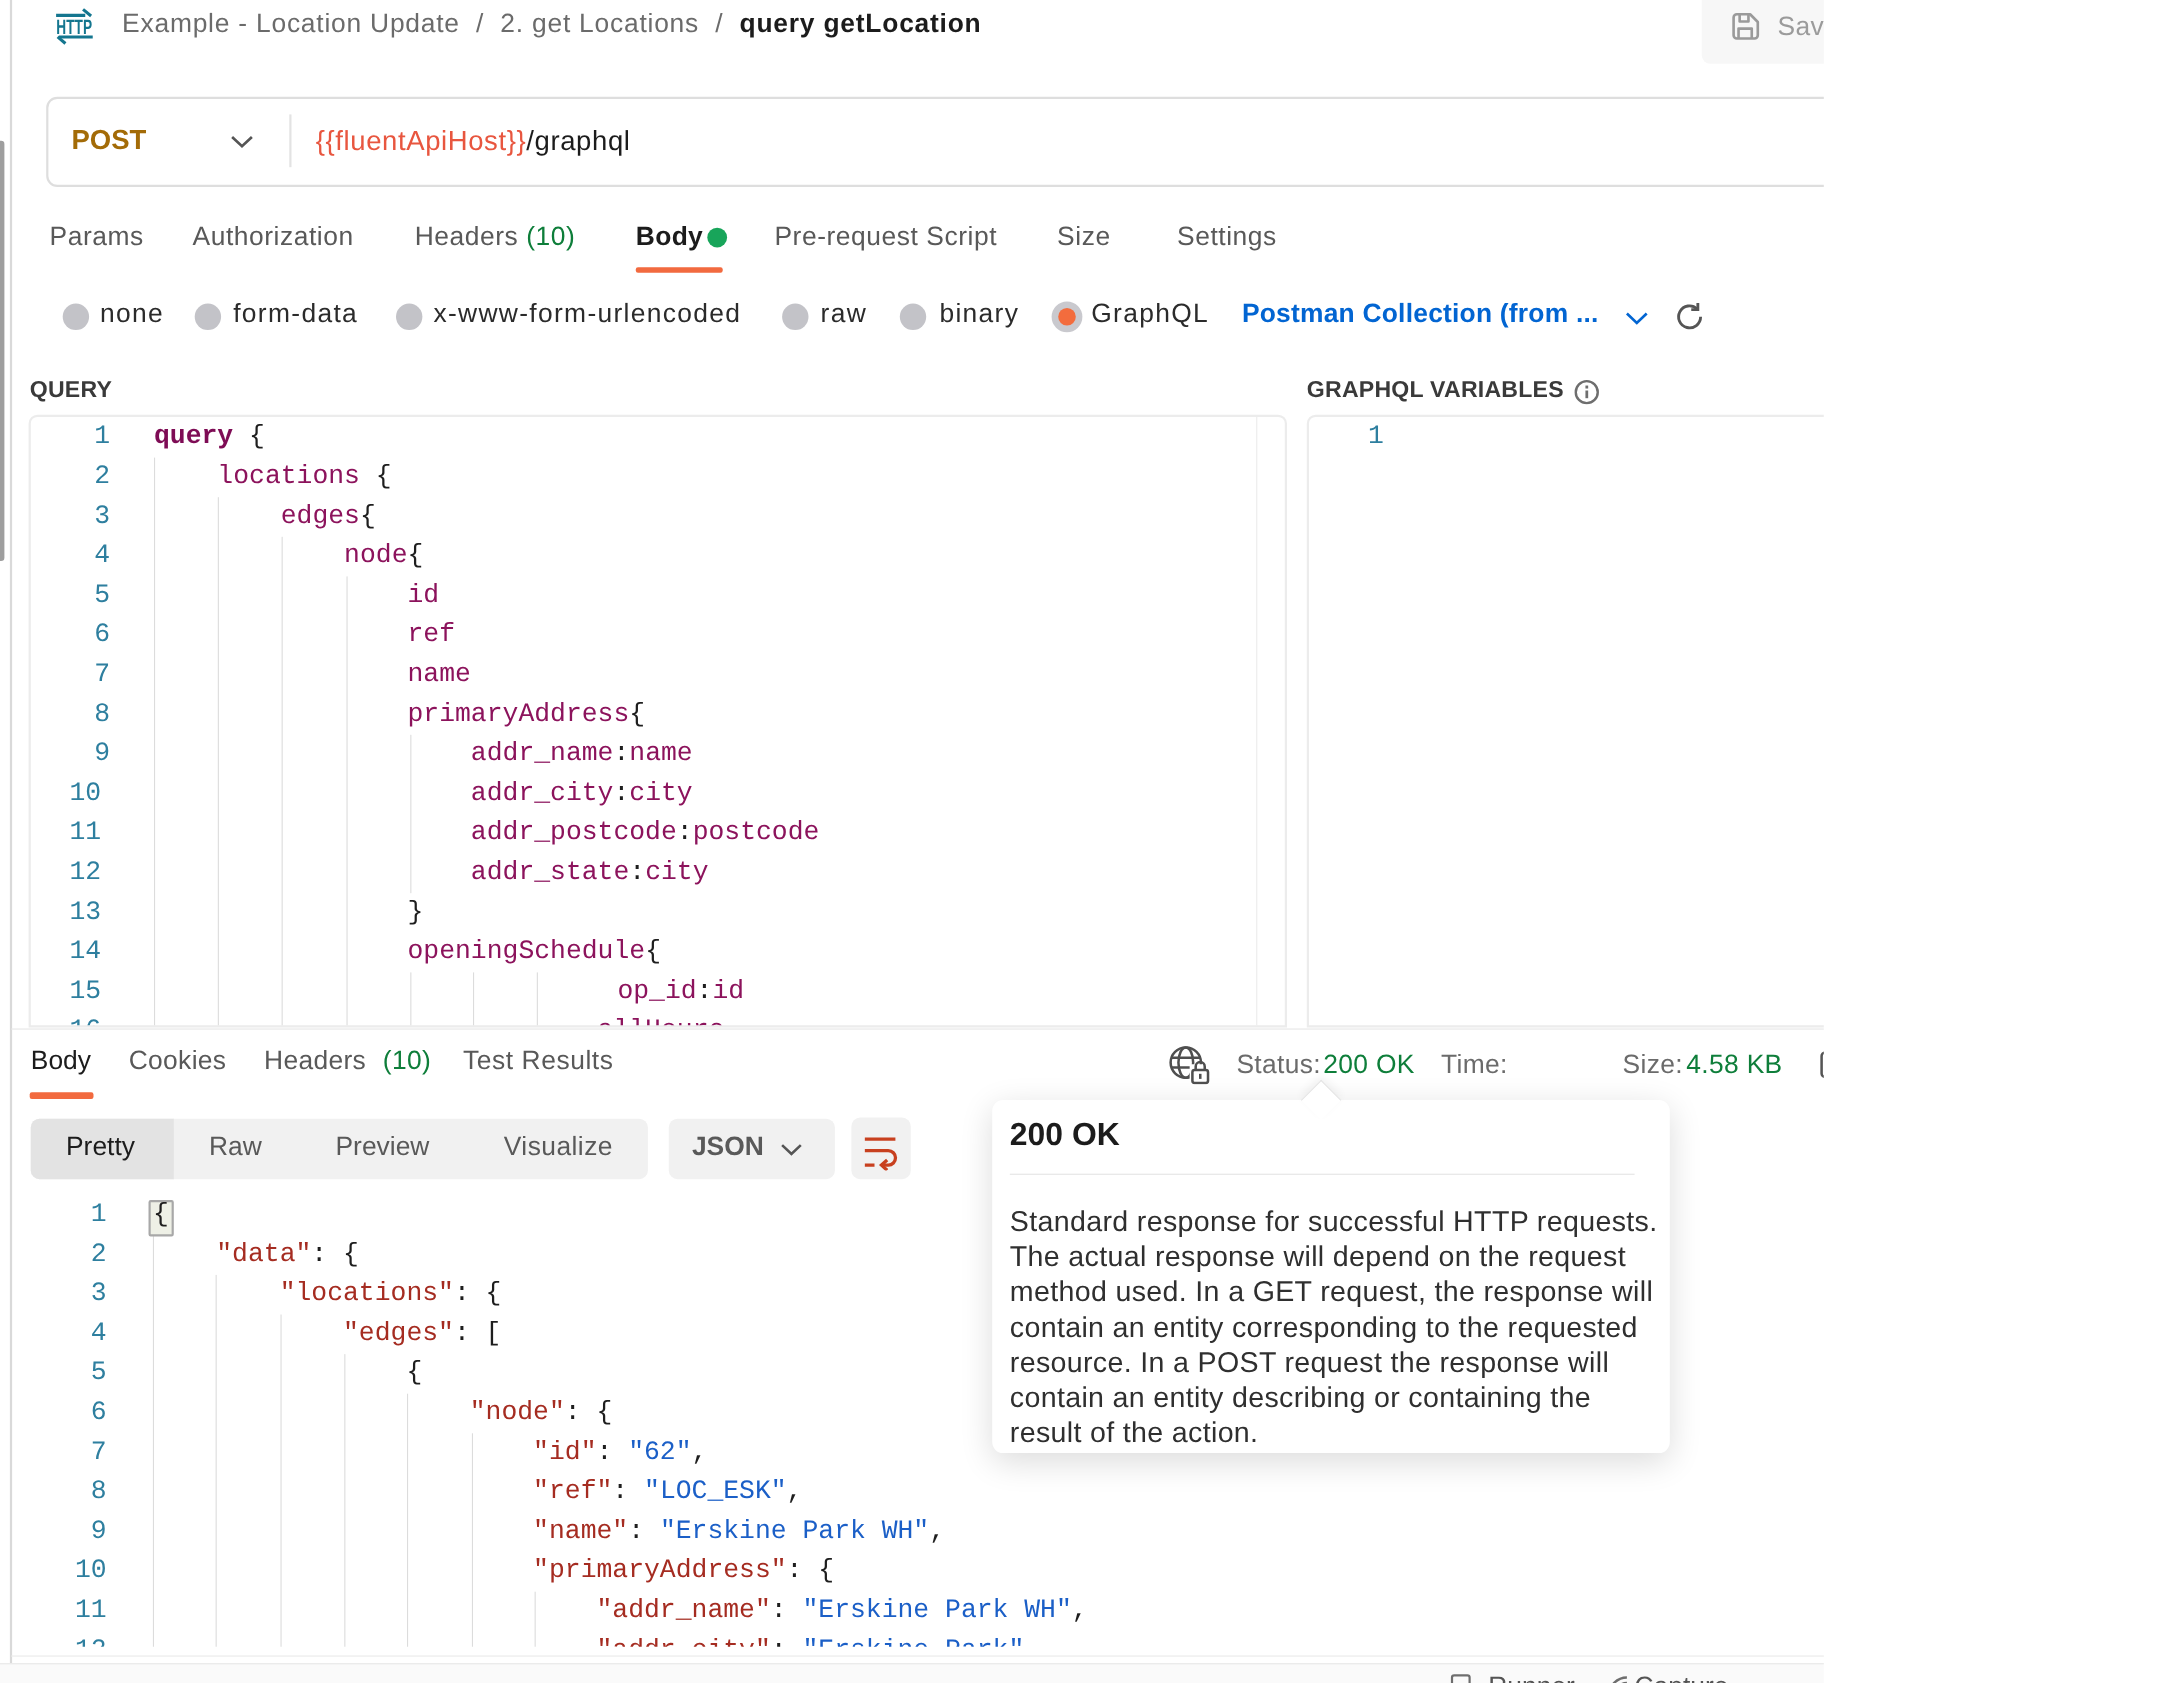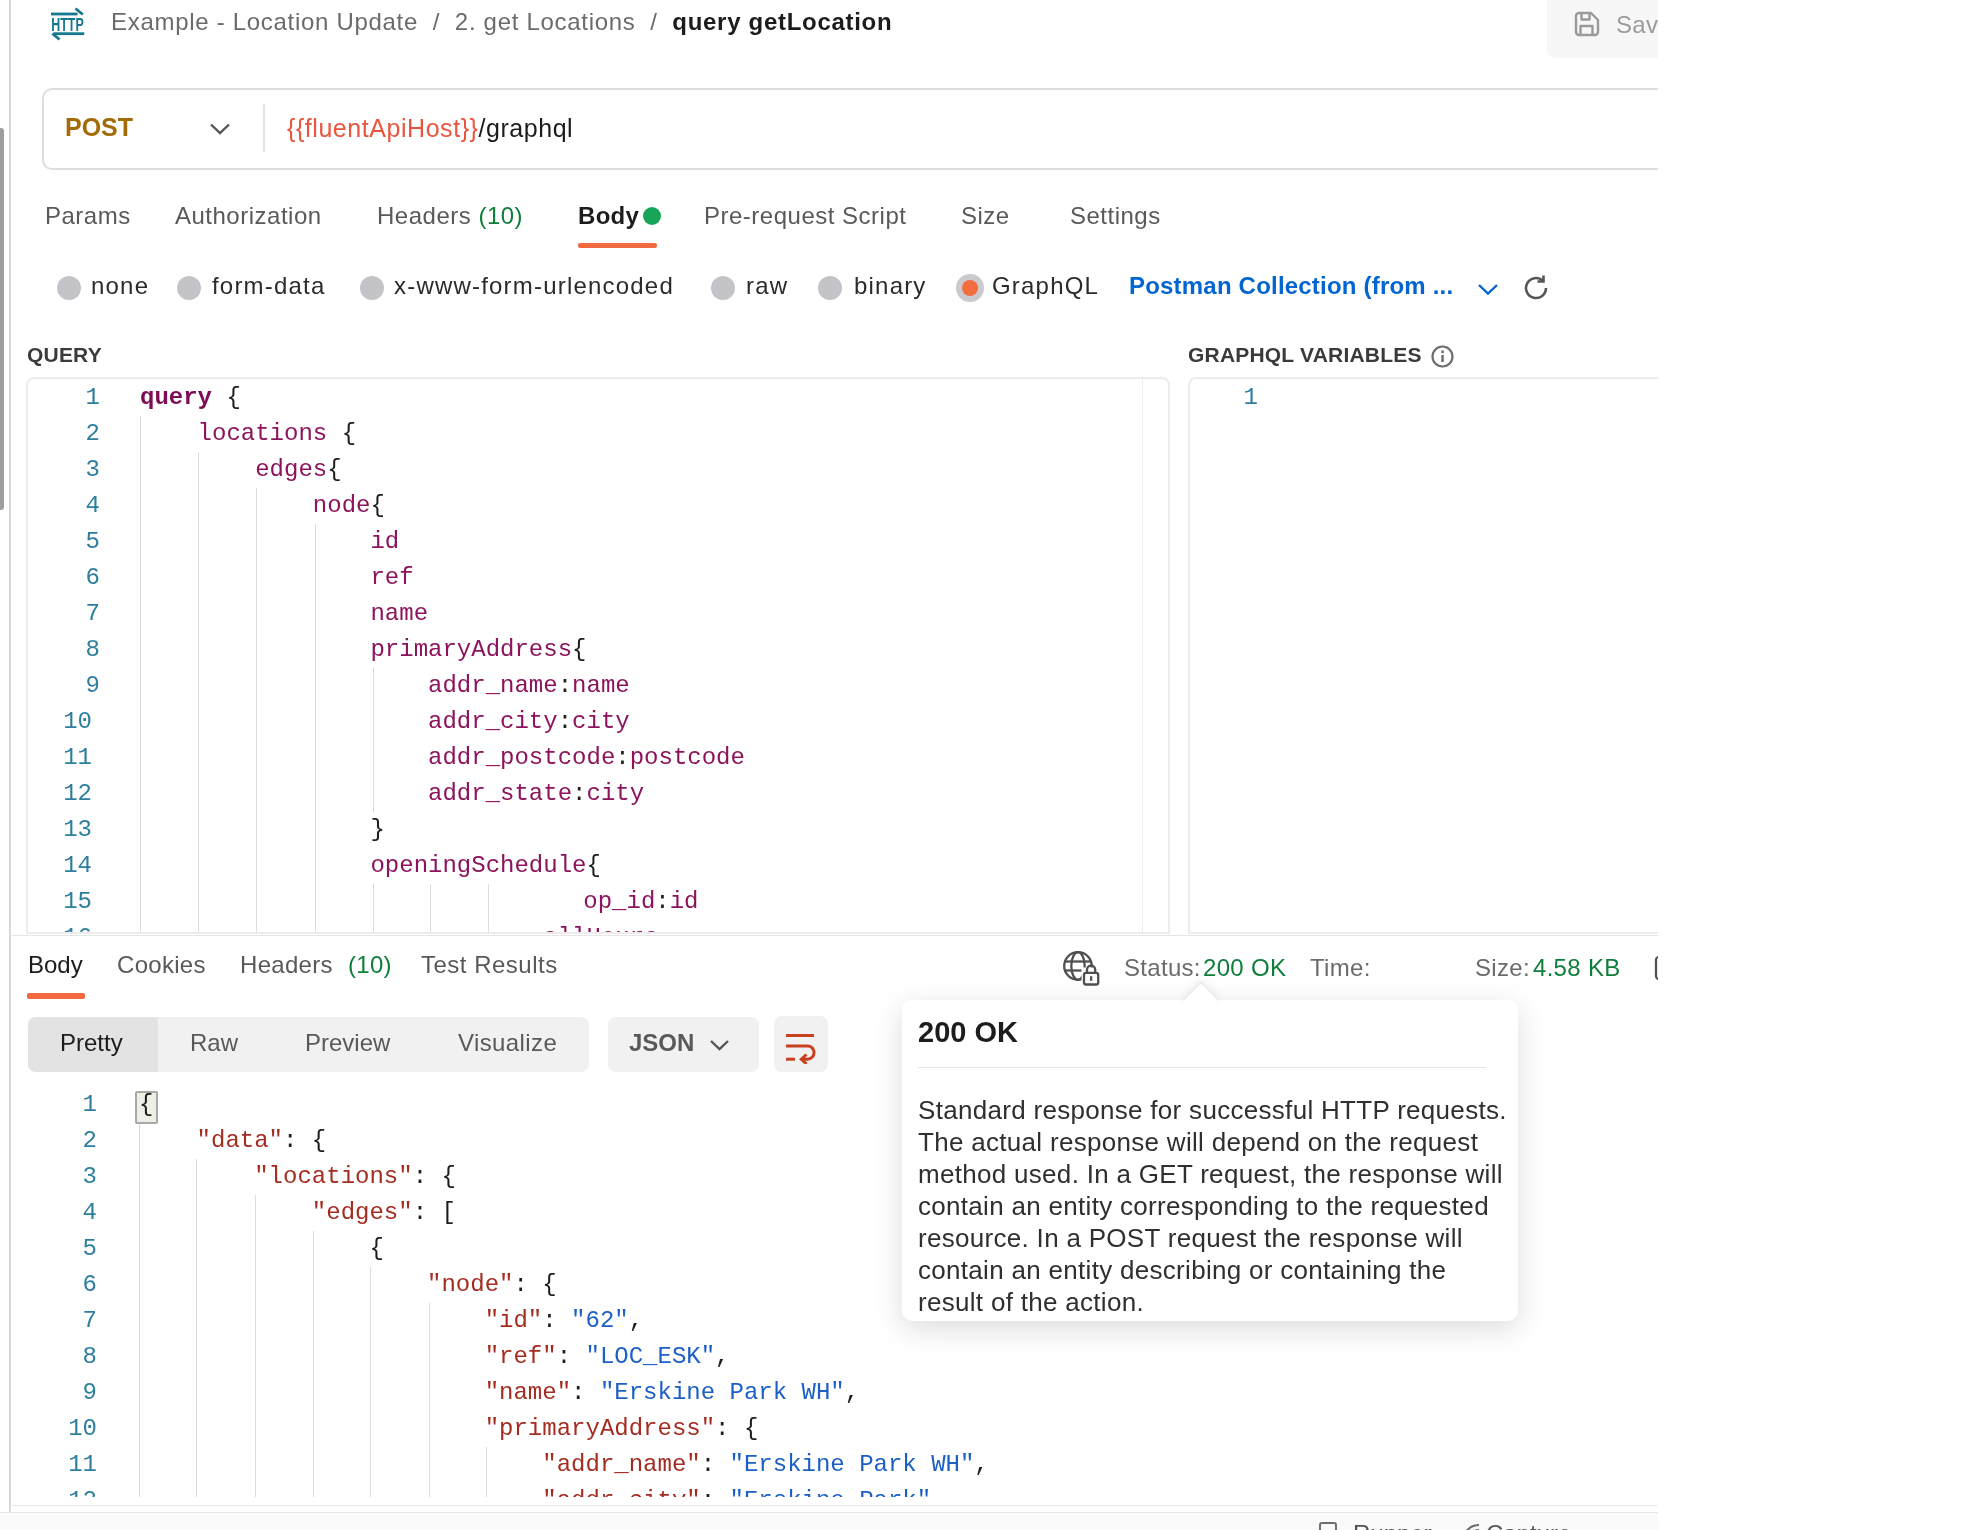--- a/index.html
+++ b/index.html
@@ -152,21 +152,21 @@
     <div class="mono abs" style="left:112px; top:145px;"><span class="fld">                id</span></div>
     <div class="mono abs" style="left:112px; top:181px;"><span class="fld">                ref</span></div>
     <div class="mono abs" style="left:112px; top:217px;"><span class="fld">                name</span></div>
     <div class="mono abs" style="left:112px; top:253px;"><span class="fld">                primaryAddress</span><span class="pun">{</span></div>
     <div class="mono abs" style="left:112px; top:289px;"><span class="fld">                    addr_name</span><span class="pun">:</span><span class="fld">name</span></div>
     <div class="mono abs" style="left:112px; top:325px;"><span class="fld">                    addr_city</span><span class="pun">:</span><span class="fld">city</span></div>
     <div class="mono abs" style="left:112px; top:361px;"><span class="fld">                    addr_postcode</span><span class="pun">:</span><span class="fld">postcode</span></div>
     <div class="mono abs" style="left:112px; top:397px;"><span class="fld">                    addr_state</span><span class="pun">:</span><span class="fld">city</span></div>
     <div class="mono abs" style="left:112px; top:433px;"><span class="pun">                }</span></div>
     <div class="mono abs" style="left:112px; top:469px;"><span class="fld">                openingSchedule</span><span class="pun">{</span></div>
-    <div class="mono abs" style="left:128px; top:505px;padding-left:24px;"><span class="fld">                            op_id</span><span class="pun">:</span><span class="fld">id</span></div>
+    <div class="mono abs" style="left:106px; top:505px;padding-left:24px;"><span class="fld">                            op_id</span><span class="pun">:</span><span class="fld">id</span></div>
     <div class="mono abs" style="left:112px; top:541px;"><span class="fld">                            allHours</span></div>
   </div>
 
   <div class="abs" style="left:1188px; top:343px; font-size:21px; font-weight:bold; letter-spacing:0.2px; color:#3a3a3a;">GRAPHQL VARIABLES</div>
   <svg class="abs" style="left:1431px; top:345px;" width="23" height="23" viewBox="0 0 23 23">
     <circle cx="11.5" cy="11.5" r="10" stroke="#6e6e6e" stroke-width="2.2" fill="none"></circle>
     <rect x="10.3" y="10" width="2.5" height="7" fill="#6e6e6e"></rect>
     <rect x="10.3" y="5.5" width="2.5" height="2.7" fill="#6e6e6e"></rect>
   </svg>
   <div class="abs" style="left:1188px; top:377px; width:757px; height:557px; border:2px solid #ececec; border-radius:8px 8px 0 0;"></div>

